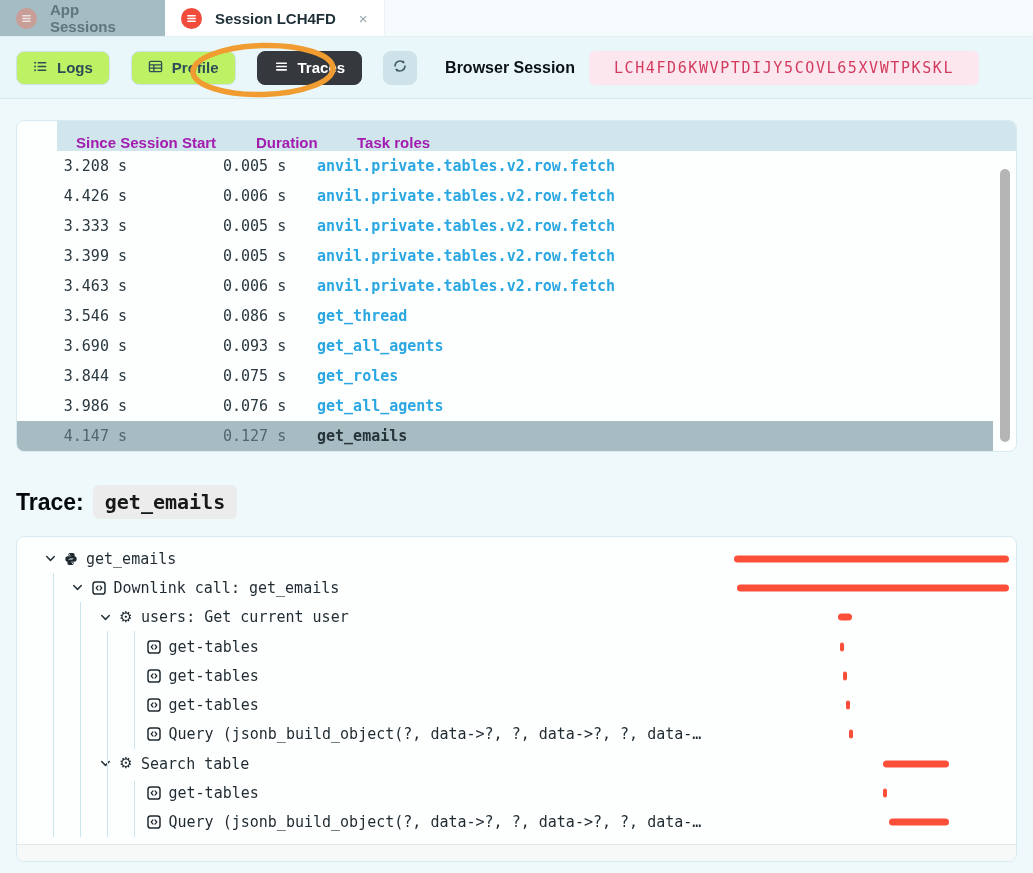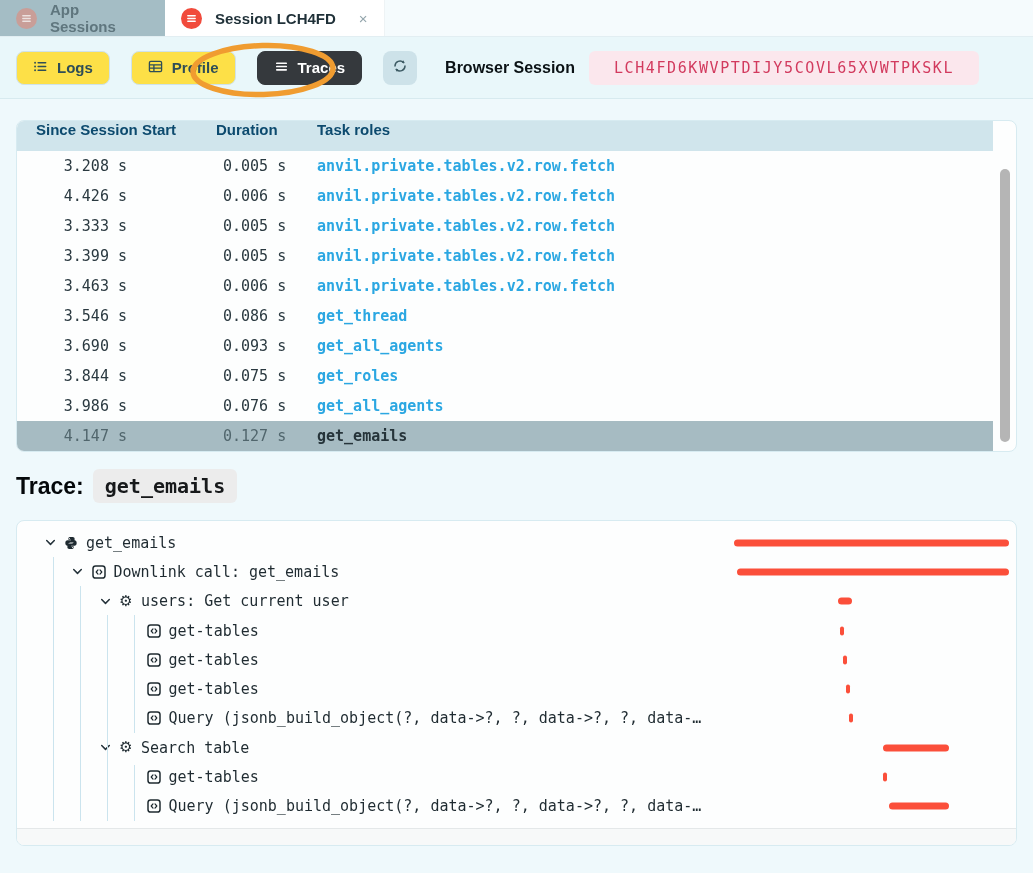--- a/index.html
+++ b/index.html
@@ -12,45 +12,45 @@
   .tabbar { display:flex; height:37px; background:#f5fbfd; border-bottom:1px solid #e2eef2; }
   .tab { display:flex; align-items:center; gap:13px; padding:0 16px; font-size:15px; font-weight:bold; cursor:default; }
   .tab.inactive { background:#a4bdc5; color:#5f767e; width:165px; }
   .tab.active { background:#ffffff; color:#1f3038; border-right:1px solid #eef3f5; }
   .tab-icon { width:21px; height:21px; border-radius:50%; display:flex; align-items:center; justify-content:center; flex:0 0 21px; }
   .tab.inactive .tab-icon { background:#c99e98; }
   .tab.active .tab-icon { background:#f14b3c; }
   .close-x { margin-left:10px; color:#93a5ac; font-size:15px; font-weight:normal; }
   
   .toolbar { height:62px; background:#e9f7fa; border-bottom:1px solid #d7eaef; display:flex; align-items:center; padding:0 16px; position:relative; }
-  .btn { height:34px; display:inline-flex; align-items:center; gap:9px; padding:0 16px; background:#fde047;
+  .btn { height:34px; display:inline-flex; align-items:center; gap:9px; padding:0 16px; background:#bef264;
          border:1px solid #cfe2e9; border-radius:8px; font-weight:bold; font-size:15px; color:#2e4d57; margin-right:21px; font-family:inherit; }
   .btn.dark { background:#35393d; color:#ffffff; border-color:#35393d; }
   .refresh-btn { width:34px; height:34px; background:#cde2e9; border:none; border-radius:8px; display:flex; align-items:center; justify-content:center; margin-right:28px; }
   .bs-label { font-size:16px; font-weight:bold; color:#0b1215; margin-right:14px; }
   .session-chip { background:#fbe7ed; border-radius:6px; padding:8px 25px; font-family:"DejaVu Sans Mono", monospace;
                   font-size:15px; letter-spacing:1.6px; color:#d23a5e; }
   .annotation { position:absolute; left:189px; top:5px; width:150px; height:56px; overflow:visible; pointer-events:none; }
   
   .content { padding:0 16px; }
   .table-card { margin-top:21px; background:#fdfefe; border:1px solid #d7ebf1; border-radius:8px; position:relative; height:332px; overflow:hidden; }
-  .thead { display:flex; height:30px; background:#d0e5ec; font-weight:bold; font-size:15px; color:#0c4a6e; align-items:flex-start; width:calc(100% - 23px); }
+  .thead { display:flex; height:30px; background:#d0e5ec; font-weight:bold; font-size:15px; color:#a21caf; align-items:flex-end; width:calc(100% - 23px);margin-left:40px; }
   .col1 { width:190px; } .col2 { width:108px; } .col3 { flex:1; }
   .thead .col1 { padding-left:19px; } .thead .col2 { padding-left:9px; } .thead .col3 { padding-left:2px; }
   .trow { display:flex; height:30px; align-items:center; font-family:"DejaVu Sans Mono", monospace; font-size:15px; color:#2a3940; width:calc(100% - 23px); }
   .trow .col1 { text-align:right; padding-right:80px; }
   .trow .col2 { padding-left:16px; }
   .trow .col3 { padding-left:2px; }
   .task-link { color:#2ba7e2; font-weight:bold; text-decoration:none; cursor:pointer; }
   .trow.selected { background:#a6bbc2; }
   .trow.selected .col1, .trow.selected .col2 { color:#51666d; }
   .trow.selected .task-link { color:#26343a; }
   .scroll-thumb { position:absolute; right:6px; top:48px; width:10px; height:273px; background:#b5b5b5; border-radius:5px; }
   
-  .trace-heading { margin-top:17px; display:flex; align-items:center; gap:9px; }
+  .trace-heading { margin-top:33px; display:flex; align-items:center; gap:9px; }
   .trace-heading .lbl { font-size:23px; font-weight:800; color:#04080a; }
   .trace-chip { background:#ececec; border-radius:6px; padding:5px 12px; font-family:"DejaVu Sans Mono", monospace; font-size:20px; font-weight:bold; color:#17191b; }
   
   .trace-panel { margin-top:17px; background:#fdfefe; border:1px solid #d7ebf1; border-radius:8px; position:relative; height:326px; overflow:hidden; }
   .tree { padding-top:7px; position:relative; }
   .tree-row { height:29.3px; display:flex; align-items:center; font-family:"DejaVu Sans Mono", monospace; font-size:15px; color:#1f2b31; position:relative; white-space:pre; }
   .chev { width:26px; display:flex; justify-content:center; align-items:center; flex:0 0 26px; }
   .node-icon { width:16px; margin-right:7px; display:flex; align-items:center; justify-content:center; flex:0 0 16px; font-size:16px; line-height:1; color:#1f2b31; }
   .bar { position:absolute; height:7px; border-radius:4px; background:#fb4f3a; top:50%; transform:translateY(-50%); }
   .bar.tick { height:9px; width:4px; border-radius:2px; }

